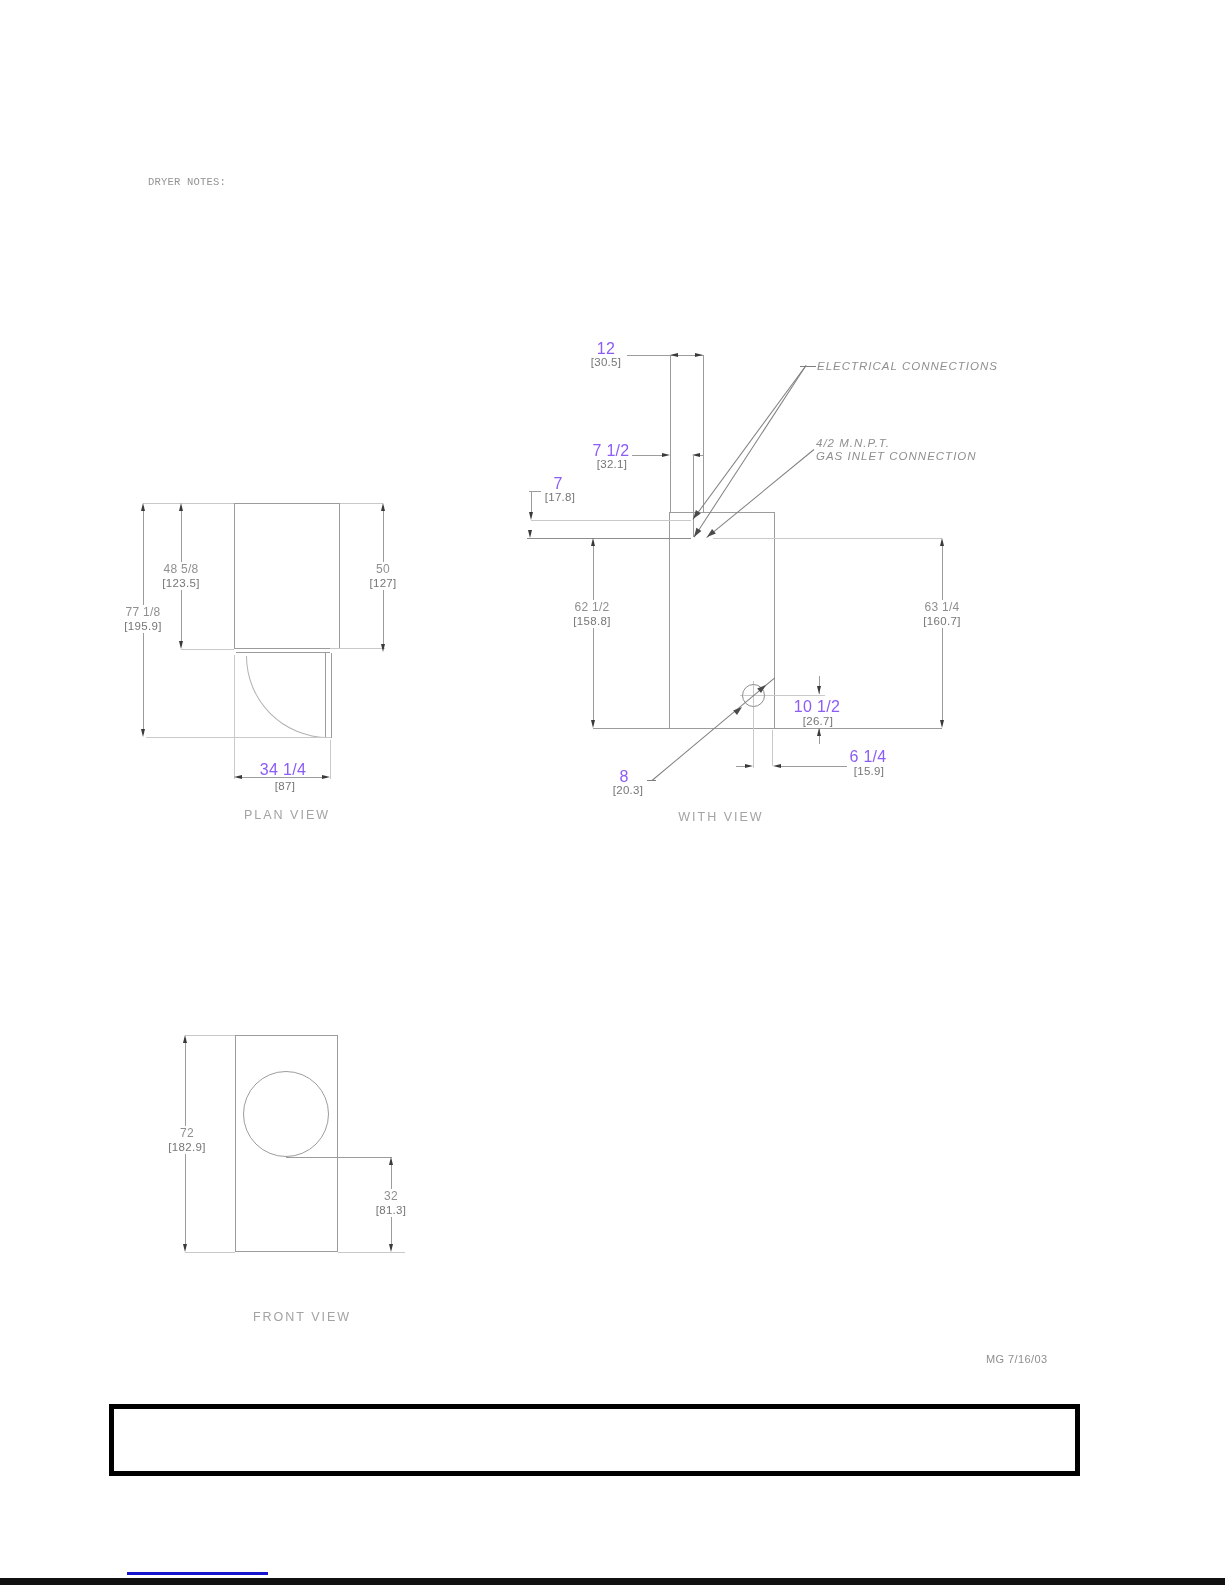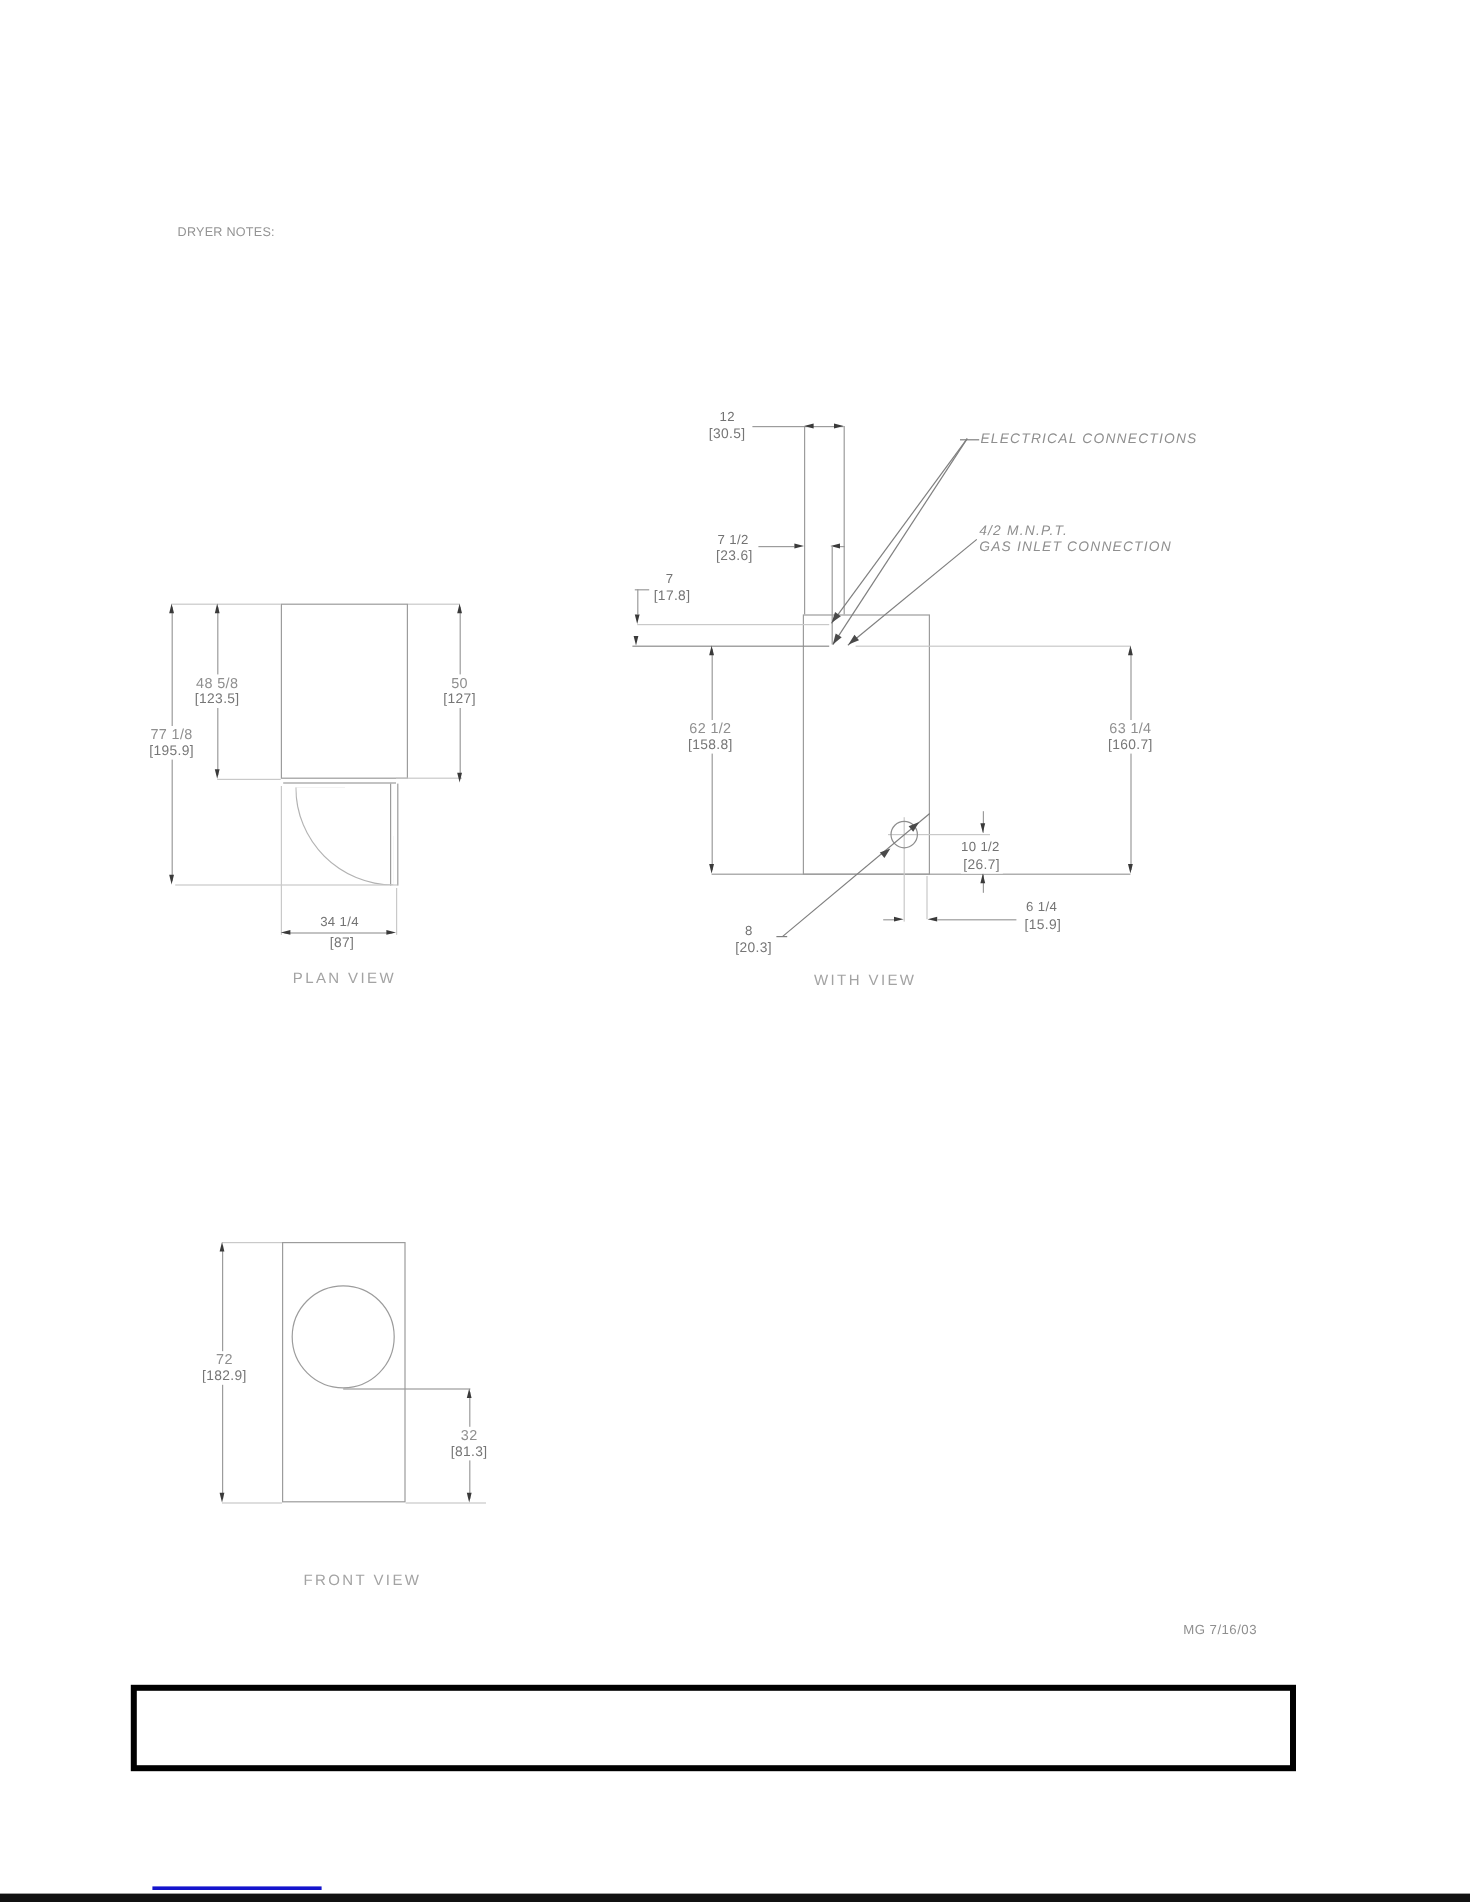--- a/index.html
+++ b/index.html
@@ -7,21 +7,21 @@
         font-family:"Liberation Sans",sans-serif;}
   .hl{position:absolute;height:1px;background:#9c9c9c;}
   .vl{position:absolute;width:1px;background:#9c9c9c;}
   .light{background:#c9c9c9;}
   .rect{position:absolute;border:1px solid #9c9c9c;box-sizing:border-box;background:transparent;}
   .circ{position:absolute;border:1px solid #9c9c9c;border-radius:50%;box-sizing:border-box;background:transparent;}
   .txt{position:absolute;white-space:nowrap;color:#8f8f8f;font-size:12px;letter-spacing:.4px;line-height:13px;}
   .dimblock{position:absolute;transform:translateX(-50%);text-align:center;background:#fff;
             padding:0 3px;color:#8f8f8f;font-size:12px;letter-spacing:.3px;line-height:14px;white-space:nowrap;}
   .dimone{position:absolute;transform:translateX(-50%);text-align:center;background:#fff;
-          padding:0 2px;color:#737373;font-size:11px;letter-spacing:.3px;line-height:13px;white-space:nowrap;}
+          padding:0 2px;color:#8b5cf6;font-size:16px;letter-spacing:.3px;line-height:13px;white-space:nowrap;}
   .met{display:block;color:#767676;font-size:11.5px;}
   .metone{color:#767676;font-size:11.5px;}
   .viewlabel{position:absolute;transform:translateX(-50%);color:#a3a3a3;font-size:12.5px;letter-spacing:2px;white-space:nowrap;}
   .callout{position:absolute;color:#8f8f8f;font-size:11.5px;letter-spacing:1px;line-height:12.5px;white-space:nowrap;font-style:italic;}
   .notes{color:#949494;font-size:10.5px;letter-spacing:.2px;line-height:13px;}
   .ar{position:absolute;width:0;height:0;border-style:solid;}
   .ar.up{border-width:0 2.5px 8px 2.5px;border-color:transparent transparent #3a3a3a transparent;}
   .ar.down{border-width:8px 2.5px 0 2.5px;border-color:#3a3a3a transparent transparent transparent;}
   .ar.left{border-width:2.5px 8px 2.5px 0;border-color:transparent #3a3a3a transparent transparent;}
   .ar.right{border-width:2.5px 0 2.5px 8px;border-color:transparent transparent transparent #3a3a3a;}
@@ -31,21 +31,21 @@
   .rar{position:absolute;width:0;height:0;border-style:solid;border-width:3px 0 3px 9px;
        border-color:transparent transparent transparent #4a4a4a;transform-origin:100% 50%;}
   .arc{position:absolute;border-left:1px solid #b2b2b2;border-bottom:1px solid #b2b2b2;
        border-bottom-left-radius:100% 100%;box-sizing:border-box;}
 </style>
 </head>
 <body>
 
 <div id="page">
 
-  <div class="txt notes" style="left:148px;top:188px;">DRYER NOTES:</div>
+  <div class="txt notes" style="left:148px;top:176px;font-family:Liberation Mono, monospace;">DRYER NOTES:</div>
 
   <div>
     <div class="rect" style="left:234px;top:503px;width:106px;height:146px;"></div>
     <div class="hl light" style="left:143px;top:503px;width:91px;"></div>
     <div class="hl" style="left:236px;top:652px;width:94px;"></div>
     <div class="vl" style="left:325px;top:653px;height:85px;"></div>
     <div class="vl" style="left:331px;top:653px;height:85px;"></div>
     <div class="arc" style="left:246px;top:656px;width:82px;height:82px;"></div>
     <div class="hl light" style="left:146px;top:737px;width:185px;"></div>
     <div class="hl light" style="left:181px;top:649px;width:53px;"></div>
@@ -97,21 +97,21 @@
     <div class="ar right" style="left:695px;top:352.5px;"></div>
     <div class="dimone" style="left:606px;top:342px;">12</div>
     <div class="dimone metone" style="left:606px;top:356px;">[30.5]</div>
 
     <div class="hl" style="left:632px;top:455px;width:30px;"></div>
     <div class="ar right" style="left:662px;top:452.5px;"></div>
     <div class="ar left" style="left:692px;top:452.5px;"></div>
     <div class="hl" style="left:700px;top:455px;width:4px;"></div>
     <div class="vl" style="left:693px;top:455px;height:82px;"></div>
     <div class="dimone" style="left:611px;top:444px;">7 1/2</div>
-    <div class="dimone metone" style="left:612px;top:458px;">[23.6]</div>
+    <div class="dimone metone" style="left:612px;top:458px;">[32.1]</div>
 
     <div class="hl" style="left:529px;top:491px;width:12px;"></div>
     <div class="vl" style="left:531px;top:491px;height:21px;"></div>
     <div class="ar down" style="left:528.5px;top:512px;"></div>
     <div class="ar down" style="left:527.5px;top:530px;"></div>
     <div class="dimone" style="left:558px;top:477px;background:transparent;">7</div>
     <div class="dimone metone" style="left:560px;top:491px;background:transparent;">[17.8]</div>
 
     <div class="hl light" style="left:531px;top:520px;width:160px;"></div>
     <div class="hl" style="left:527px;top:538px;width:164px;background:#8d8d8d;"></div>

